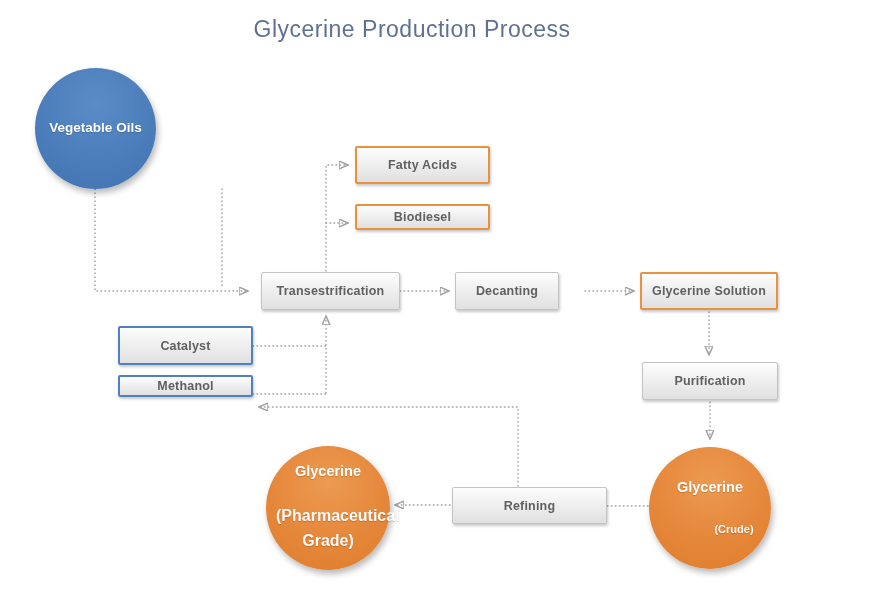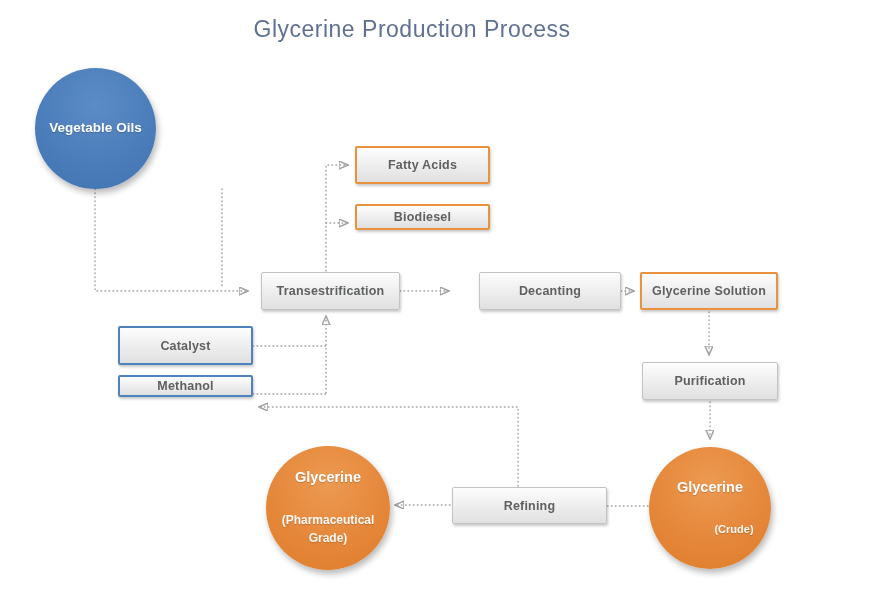--- a/index.html
+++ b/index.html
@@ -37,21 +37,21 @@
     box-shadow:2px 4px 6px rgba(0,0,0,0.28);
   }
   .circle.blue{
     background:radial-gradient(circle at 50% 30%, #5b8cc6 0%, var(--accent-blue) 60%, #4173b1 100%);
   }
   .circle.orange{
     background:radial-gradient(circle at 50% 30%, #ec9a52 0%, var(--accent-orange) 55%, #df7c2b 100%);
     gap:20px;
   }
   .circle .sub{
-    font-size:12px;font-weight:bold;color:rgba(255,255,255,0.95);
+    font-size:16px;font-weight:bold;color:rgba(255,255,255,0.95);
     line-height:1.55;max-width:104px;margin-top:3px;
   }
   .pbox{
     border-radius:2px;
     background:linear-gradient(180deg,#fdfdfd 0%,#efefef 48%,#e0e0e0 100%);
     box-shadow:1px 2px 3px rgba(0,0,0,0.22);
     color:var(--box-text);font-weight:bold;font-size:12.5px;letter-spacing:0.2px;
   }
   .pbox.gray{border:1px solid var(--box-border-gray);}
   .pbox.orange-border{border:2.5px solid var(--border-orange);}
@@ -96,21 +96,21 @@
   </div>
 
   <div class="node pbox orange-border" style="left:355px;top:204px;width:135px;height:26px;">
     <span>Biodiesel</span>
   </div>
 
   <div class="node pbox gray" style="left:261px;top:272px;width:139px;height:38px;">
     <span>Transestrification</span>
   </div>
 
-  <div class="node pbox gray" style="left:455px;top:272px;width:142px;height:38px;margin-left:24px;">
+  <div class="node pbox gray" style="left:455px;top:272px;width:104px;height:38px;">
     <span>Decanting</span>
   </div>
 
   <div class="node pbox orange-border" style="left:640px;top:272px;width:138px;height:38px;">
     <span>Glycerine Solution</span>
   </div>
 
   <div class="node pbox gray" style="left:642px;top:362px;width:136px;height:38px;">
     <span>Purification</span>
   </div>

